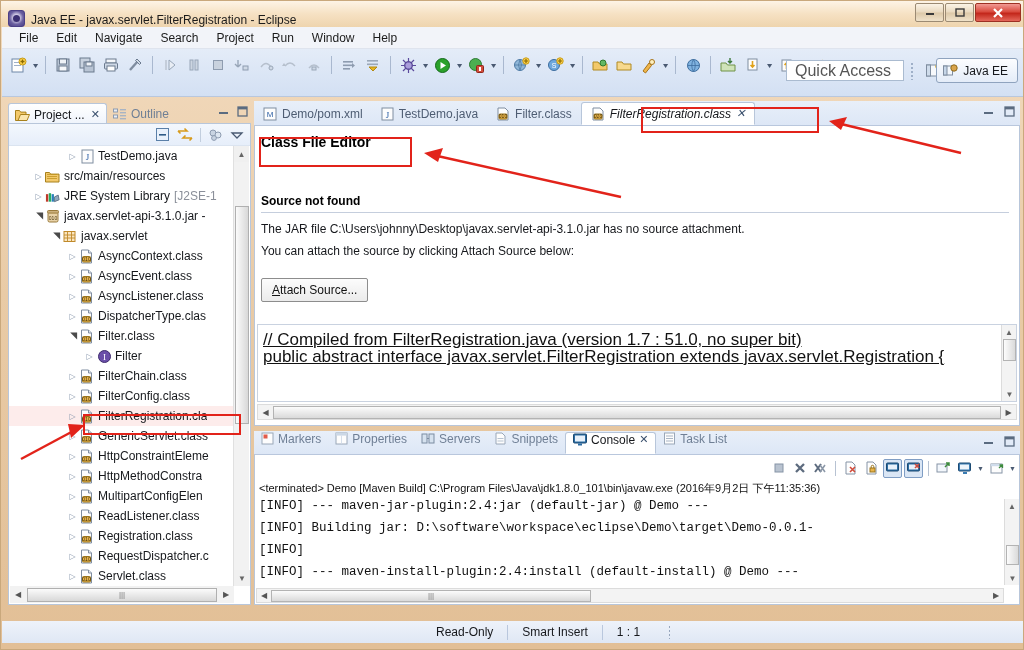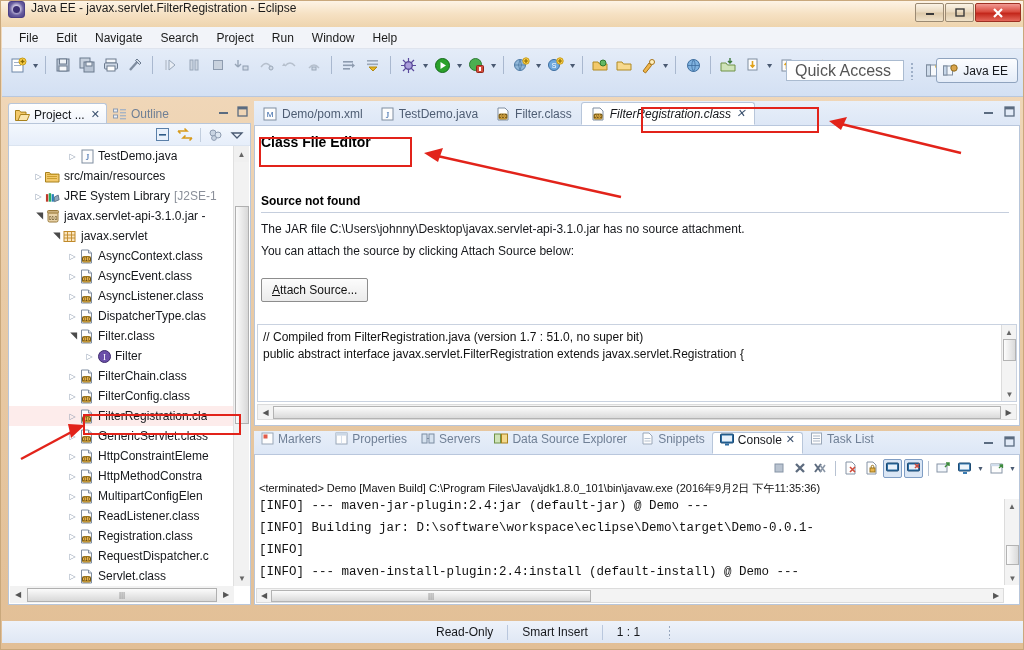--- a/index.html
+++ b/index.html
@@ -18,21 +18,21 @@
     width: 1024px; height: 650px;
     background: linear-gradient(to bottom,#f3dcc0 0%, #e9cba6 45%, #e2bf96 100%);
     border: 1px solid #c9a87c;
     overflow: hidden;
   }
 
   
   #titlebar {
     position: absolute; left: 0; top: 0; width: 1024px; height: 26px;
     background: linear-gradient(to bottom,#fdf4e6 0%, #f6e1c3 50%, #eed4ae 100%);
-    display: flex; align-items: flex-start;
+    display: flex; align-items: flex-end;
   }
   #title-icon {
     width: 17px; height: 17px; margin-left: 7px; margin-right: 6px;
     border-radius: 3px;
     background: radial-gradient(circle at 50% 45%, #ffffff 0%, #c9c2e0 32%, #6a5fa0 60%, #4b3f86 100%);
     border: 1px solid #4b3f86;
     position: relative;
   }
   #title-icon:after {
     content:""; position:absolute; left:4px; top:4px; width:7px; height:7px;
@@ -243,21 +243,21 @@
     background: linear-gradient(to bottom,#fcfcfc 0%, #ebebeb 100%);
     border:1px solid #8d8d8d; border-radius:2px;
   }
   #attachbtn u { text-decoration: underline; }
 
   #codebox {
     position:absolute; left:2px; top:198px; width:760px; height:78px;
     background:#fff; border:1px solid #c9d2e0;
   }
   .codeline {
-    position:absolute; left:5px; font-size:12px; color:#111; white-space:nowrap;
+    position:absolute; left:5px; font-size:17px; color:#111; white-space:nowrap;text-decoration:underline;
   }
   #codevscroll {
     position:absolute; right:0; top:0; width:15px; height:76px; background:#f3f3f3;
     border-left:1px solid #dcdcdc;
   }
   #codevscroll .arrow{height:14px;display:flex;align-items:center;justify-content:center;font-size:8px;color:#666;}
   #codevthumb{position:absolute;left:1px;top:14px;width:13px;height:22px;background:linear-gradient(to right,#fcfcfc,#dadada);border:1px solid #b3b3b3;}
   #codehscroll {
     position:absolute; left:2px; top:278px; width:760px; height:16px;
     background:#f3f3f3; display:flex; align-items:center;
@@ -1080,29 +1080,20 @@
               <svg width="14" height="13" viewBox="0 0 14 13">
                 <rect x="1" y="2" width="5" height="9" fill="#d6e2ef" stroke="#7b8ca1"></rect>
                 <rect x="8" y="2" width="5" height="9" fill="#d6e2ef" stroke="#7b8ca1"></rect>
                 <path d="M6 6.5 h2" stroke="#7b8ca1"></path>
               </svg>
             </span>
             <span>Servers</span>
           </div>
           <div class="cntab">
             <span>
-              <svg width="14" height="13" viewBox="0 0 14 13">
-                <rect x="0.5" y="2" width="6" height="9" fill="#cfe3b9" stroke="#6f9247"></rect>
-                <rect x="7.5" y="2" width="6" height="9" fill="#f3d98e" stroke="#a8811c"></rect>
-              </svg>
-            </span>
-            <span>Data Source Explorer</span>
-          </div>
-          <div class="cntab">
-            <span>
               <svg width="13" height="13" viewBox="0 0 13 13">
                 <path d="M2 1 h6 l3 3 v8 H2 Z" fill="#fdfdfd" stroke="#9aa7b8"></path>
                 <rect x="3.5" y="6" width="6" height="1" fill="#b7c3d2"></rect>
                 <rect x="3.5" y="8.5" width="6" height="1" fill="#b7c3d2"></rect>
               </svg>
             </span>
             <span>Snippets</span>
           </div>
           <div class="cntab active">
             <span>

